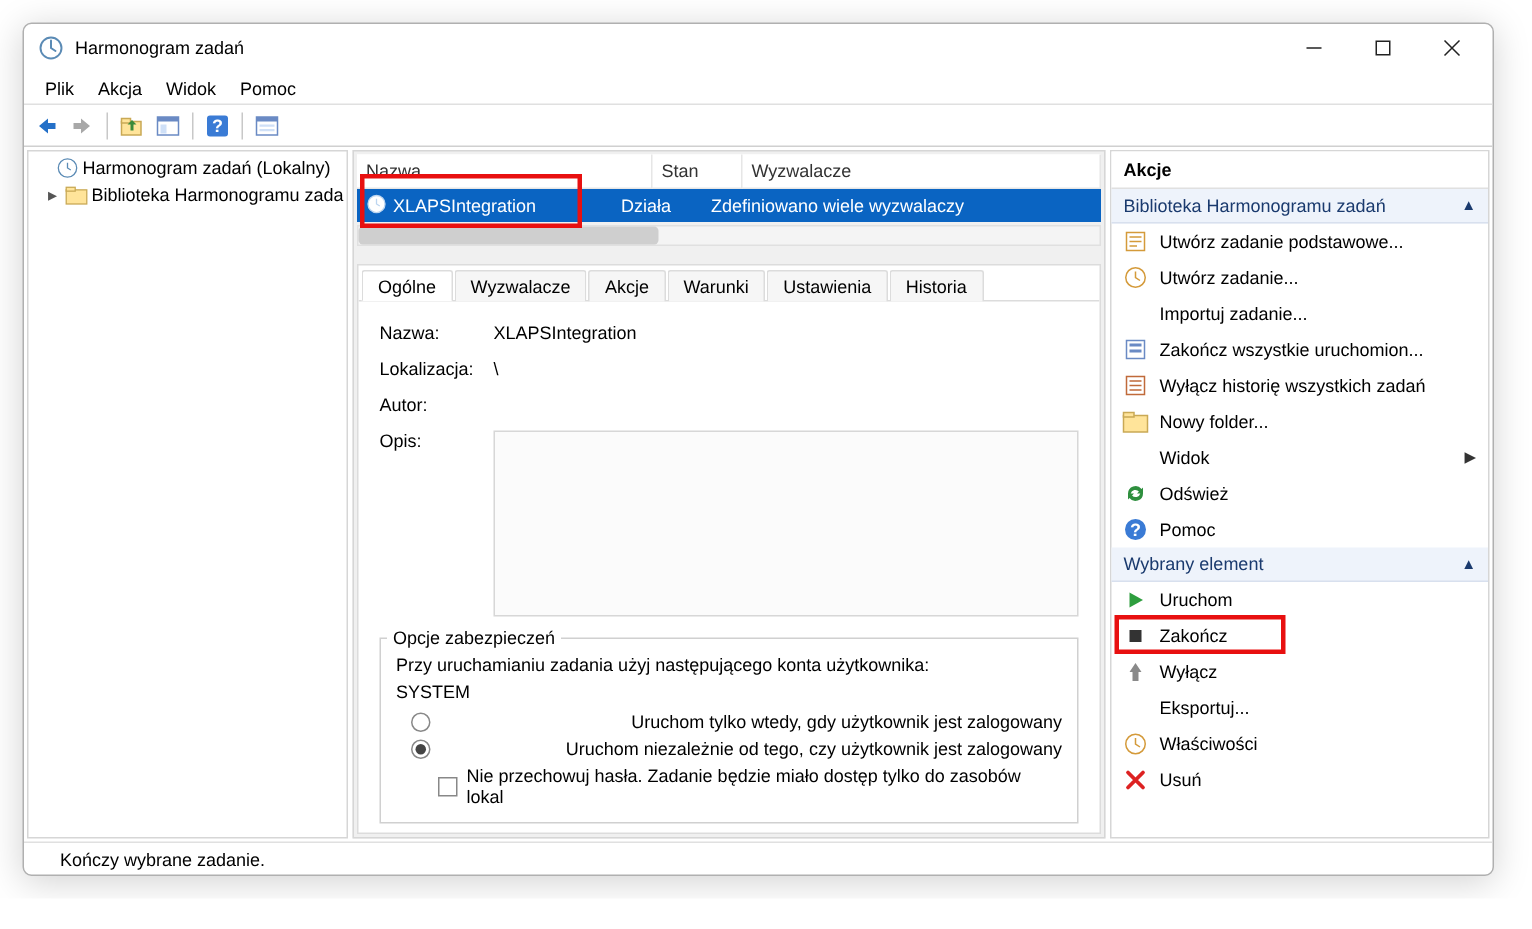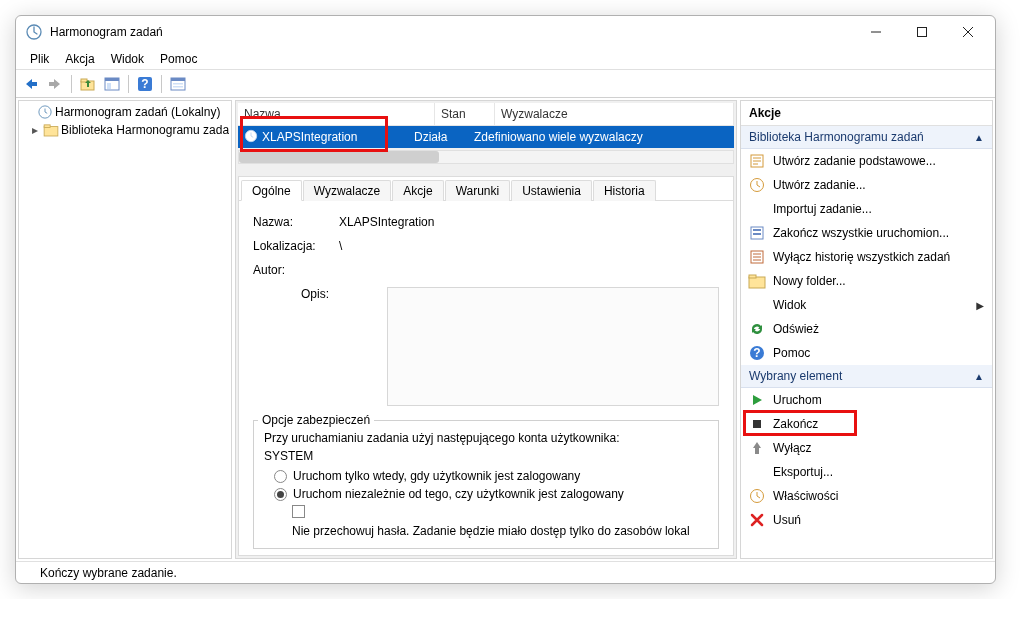--- a/index.html
+++ b/index.html
@@ -35,30 +35,30 @@
   .td.c2 { width: 60px; }
   .td.c3 { flex: 1; }
   .hscroll { height: 14px; background: #f4f4f4; margin: 0 2px; border:1px solid #e0e0e0; position:relative;}
   .hscroll .thumb { position:absolute; left:0; top:0; height:100%; width:200px; background:#cfcfcf; border-radius:3px;}
   .highlight-red { position:absolute; border:3px solid #e81010; pointer-events:none; z-index:10;}
   .details { flex: 1; margin: 12px 2px 2px 2px; background: #fff; border:1px solid #dcdcdc; display:flex; flex-direction:column; overflow:hidden;}
   .tabs { display:flex; height:24px; border-bottom:1px solid #dcdcdc; padding-top:2px; padding-left:2px; gap:1px;}
   .tab { padding: 3px 10px; border:1px solid #dcdcdc; border-bottom:none; background:#f6f6f6; position:relative; top:1px; border-radius:2px 2px 0 0;}
   .tab.active { background:#fff; border-bottom:1px solid #fff;}
   .tab-content { flex:1; padding:14px 14px 6px 14px; display:flex; flex-direction:column; overflow:hidden;}
-  .frow { display:flex; align-items:flex-start; margin-bottom:10px; gap:10px;}
+  .frow { display:flex; align-items:flex-start; margin-bottom:10px; }
   .flabel { width:76px; }
   .fval { flex:1; }
   .desc-box { flex:1; border:1px solid #d7d7d7; background:#fbfbfb; min-height:60px;}
   .fieldset { border:1px solid #d0d0d0; padding:10px 10px 6px 10px; margin-top:4px; position:relative;}
   .fieldset .legend { position:absolute; top:-8px; left:4px; background:#fff; padding:0 4px;}
-  .radio-row { display:flex; align-items:center; gap:6px; margin:4px 0 4px 10px;}
+  .radio-row { display:flex; align-items:center; gap:6px; margin:4px 0 4px 10px;justify-content:space-between;}
   .radio { width:13px; height:13px; border-radius:50%; border:1px solid #888; display:inline-flex; align-items:center; justify-content:center; background:#fff;}
   .radio.checked::after { content:""; width:7px; height:7px; background:#444; border-radius:50%;}
-  .check-row { display:flex; gap:6px; margin:4px 0 4px 28px;flex-direction:column;}
+  .check-row { display:flex; align-items:center; gap:6px; margin:4px 0 4px 28px;}
   .checkbox { width:13px; height:13px; border:1px solid #888; background:#fff;}
   .actions { width: 253px; border:1px solid #d6d6d6; background:#fff; display:flex; flex-direction:column;}
   .actions-header { padding:5px 8px; font-weight:600; border-bottom:1px solid #e0e0e0; background:#fff;}
   .section-header { background:#eef3fb; padding:4px 8px; display:flex; align-items:center; justify-content:space-between; border-bottom:1px solid #d8e0ee; color:#1a3a6e;}
   .section-header .arrow { font-size:10px;}
   .action-item { display:flex; align-items:center; gap:8px; padding:4px 8px; height:24px; position:relative;}
   .aicon { width:16px; height:16px; display:flex; align-items:center; justify-content:center;}
   .action-item .submenu { margin-left:auto; font-size:10px; color:#333;}
   .statusbar { height:22px; border-top:1px solid #e0e0e0; padding:3px 24px; display:flex; align-items:center;}
   svg { overflow: visible; }
@@ -209,21 +209,21 @@
             <span class="fval">XLAPSIntegration</span>
           </div>
           <div class="frow">
             <span class="flabel">Lokalizacja:</span>
             <span class="fval">\</span>
           </div>
           <div class="frow">
             <span class="flabel">Autor:</span>
             <span class="fval"></span>
           </div>
-          <div class="frow" style="flex:1; align-items:stretch;margin-left:48px;">
+          <div class="frow" style="flex:1; align-items:stretch;">
             <span class="flabel">Opis:</span>
             <div class="desc-box"></div>
           </div>
           <div class="fieldset">
             <span class="legend">Opcje zabezpieczeń</span>
             <div style="margin-bottom:4px;">Przy uruchamianiu zadania użyj następującego konta użytkownika:</div>
             <div style="margin-bottom:6px;">SYSTEM</div>
             <div class="radio-row">
               <span class="radio"></span>
               <span>Uruchom tylko wtedy, gdy użytkownik jest zalogowany</span>

